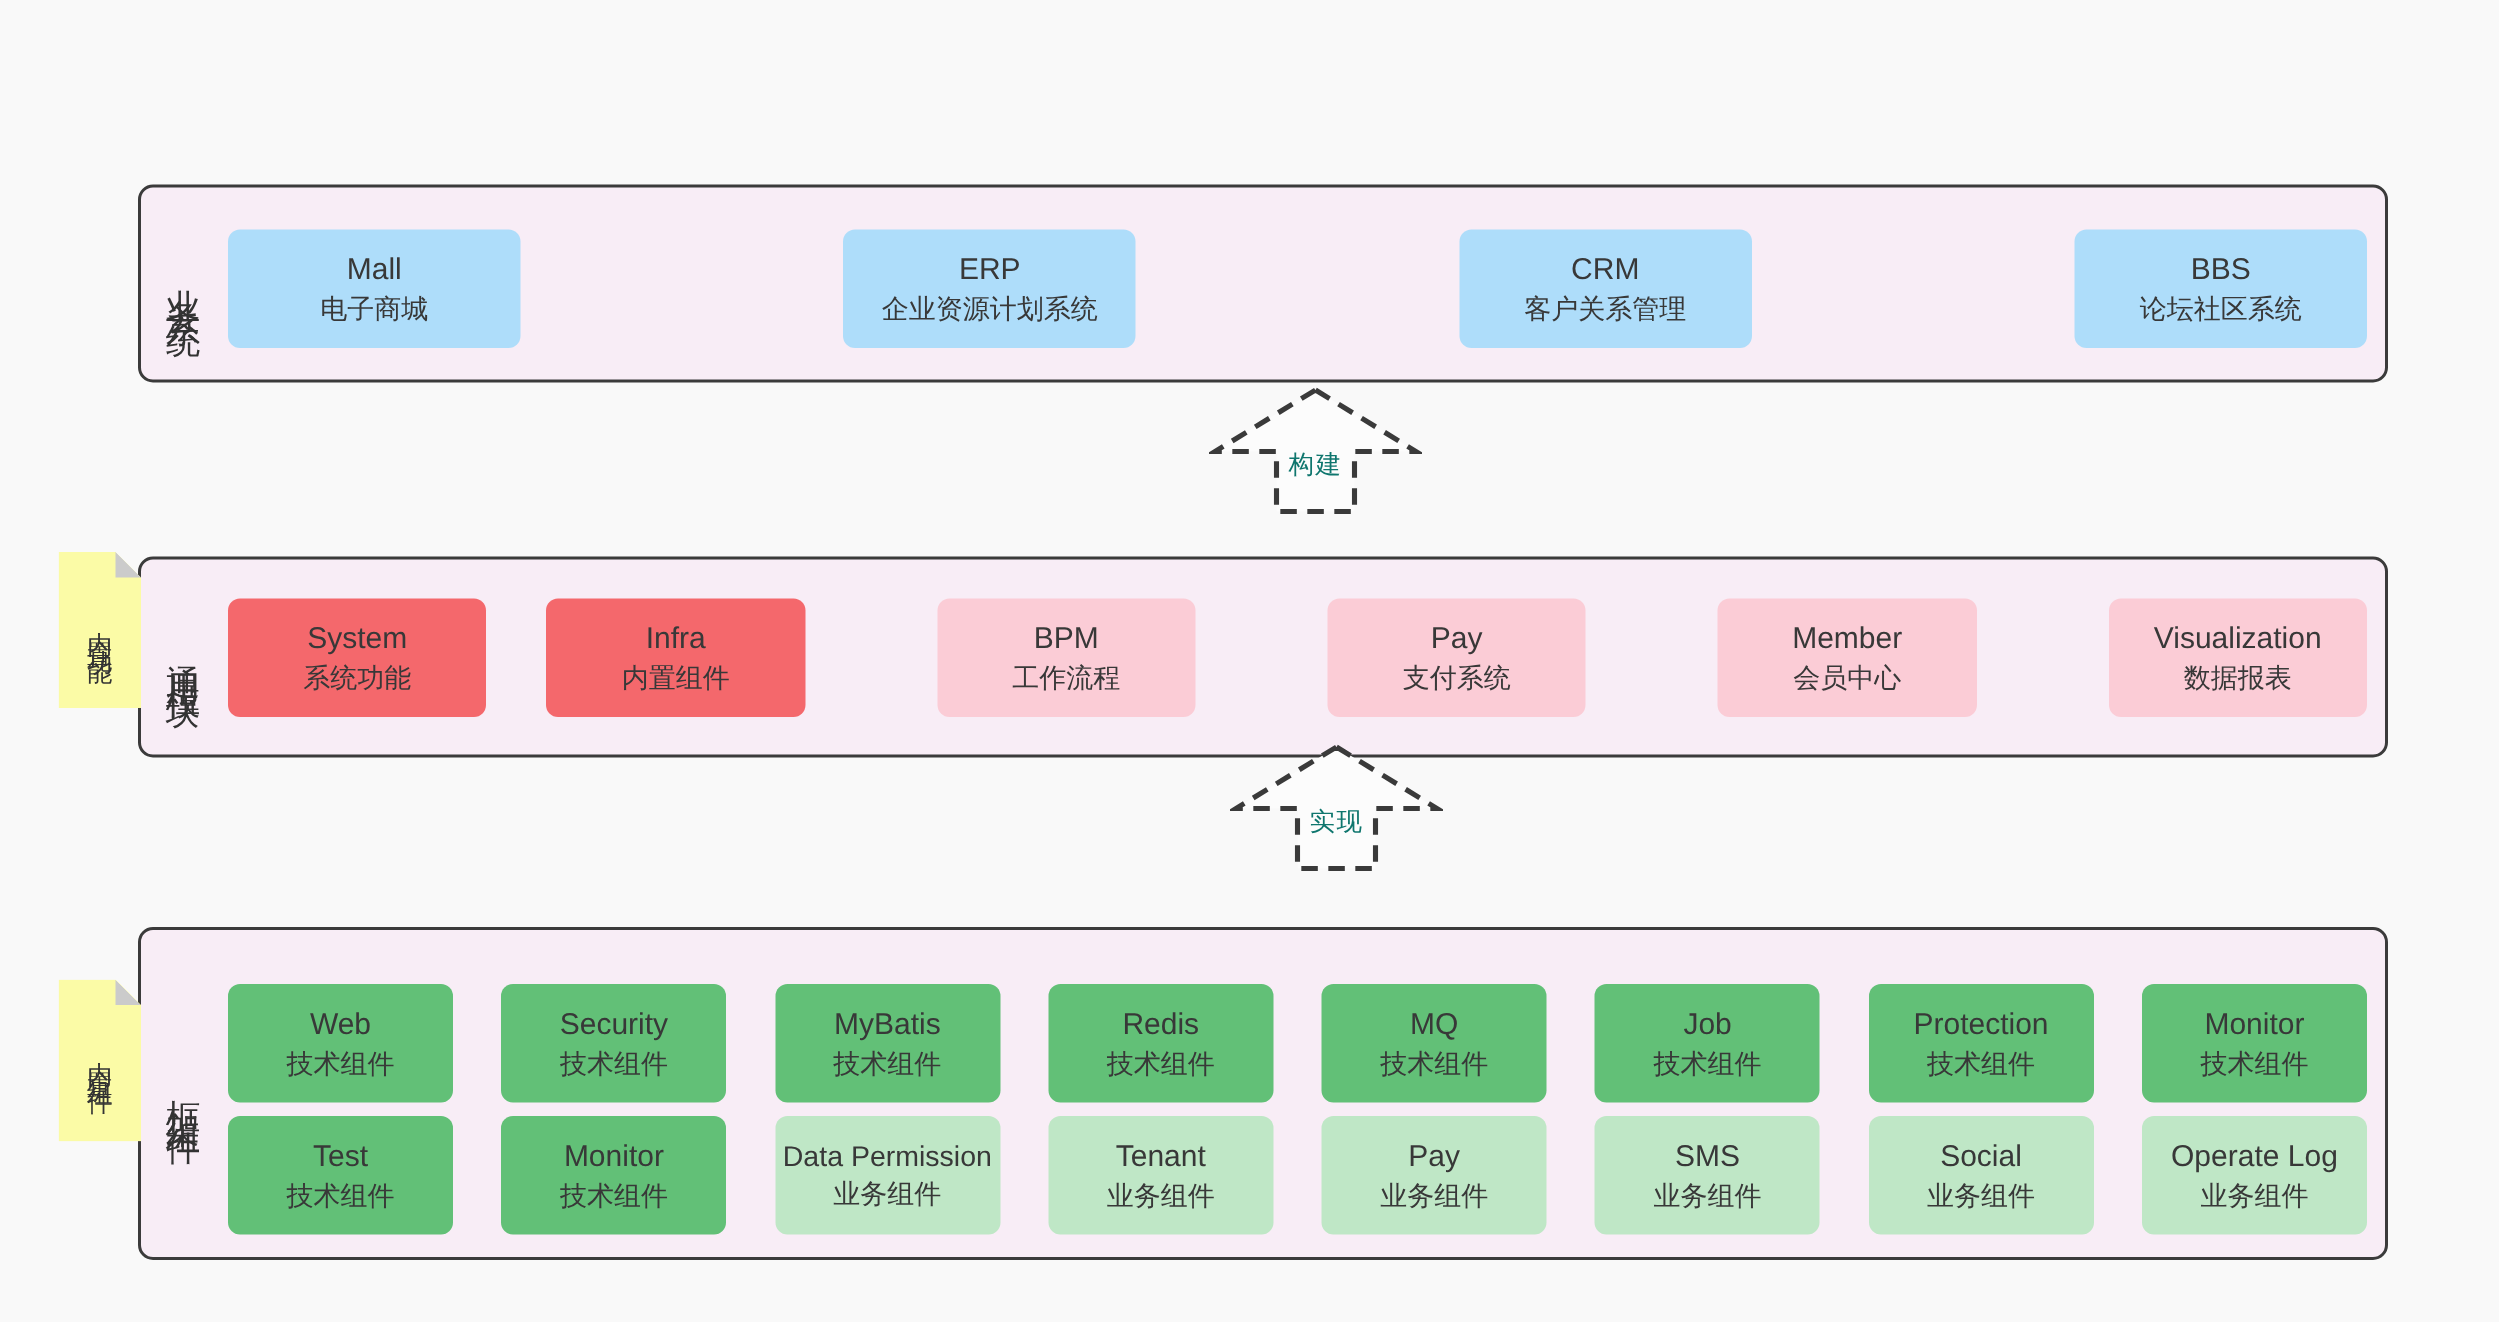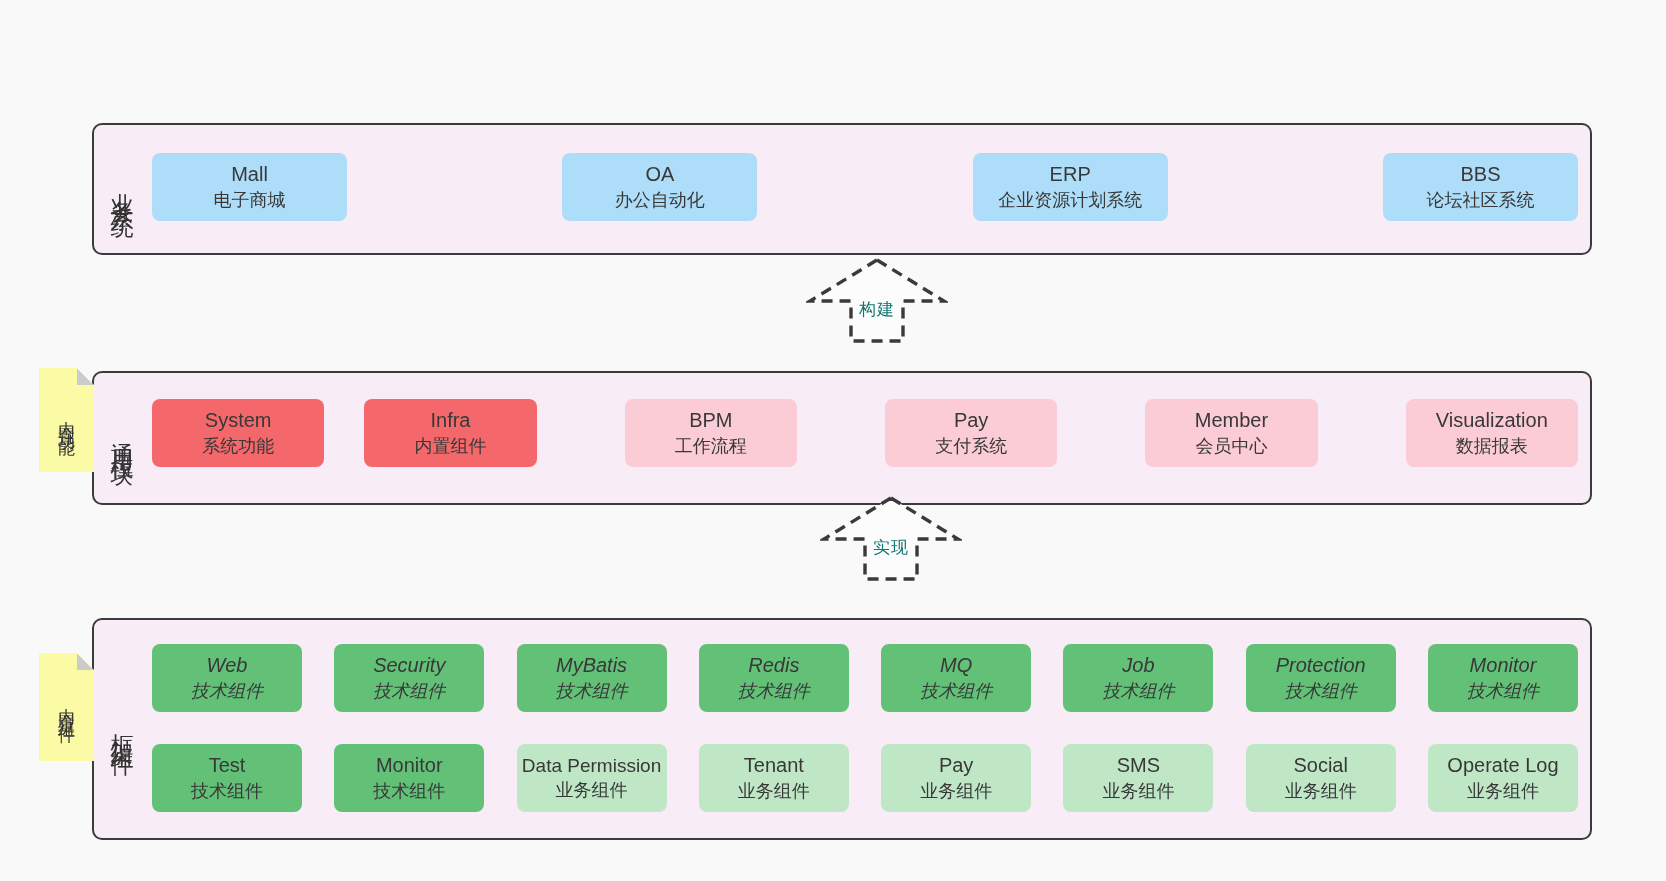--- a/index.html
+++ b/index.html
@@ -22,25 +22,25 @@
   .vlabel{
     position:absolute;left:6px;top:0;bottom:0;width:46px;
     display:flex;align-items:center;justify-content:center;
     writing-mode:vertical-rl;text-orientation:upright;
     font-size:23px;letter-spacing:7px;color:#333;
   }
 
   .row{position:absolute;left:58px;right:12px;display:flex;justify-content:space-between;}
   .panel-business .row{top:28px;}
   .panel-modules .row{top:26px;gap:40px;}
-  .panel-components .row1{top:24px;font-style:italic;}
+  .panel-components .row1{top:36px;}
   .panel-components .row2{top:124px;}
 
   .box{
-    height:68px;border-radius:8px;
+    height:79px;border-radius:8px;
     display:flex;flex-direction:column;align-items:center;justify-content:center;
     text-align:center;line-height:26px;
   }
   .row-6 .box{width:195px;}
   .row-8 .box{width:150px;}
   .box .t{font-size:20px;color:#383838;}
   .box .s{font-size:18px;color:#383838;}
   .box.three-line{line-height:24px;}
   .box.three-line .t{font-size:19px;}
 
@@ -81,26 +81,26 @@
 <div class="canvas">
 
   <section class="panel panel-business">
     <div class="vlabel">业务系统</div>
     <div class="row row-6">
       <div class="box blue">
         <div class="t">Mall</div>
         <div class="s">电子商城</div>
       </div>
       <div class="box blue">
-        <div class="t">OA</div>
-        <div class="s">办公自动化</div>
-      </div>
-      <div class="box blue">
         <div class="t">ERP</div>
         <div class="s">企业资源计划系统</div>
+      </div>
+      <div class="box blue">
+        <div class="t">CRM</div>
+        <div class="s">客户关系管理</div>
       </div>
       <div class="box blue">
         <div class="t">BBS</div>
         <div class="s">论坛社区系统</div>
       </div>
     </div>
   </section>
 
   <div class="arrow arrow-1">
     <svg width="142" height="88" viewBox="0 0 142 88">

